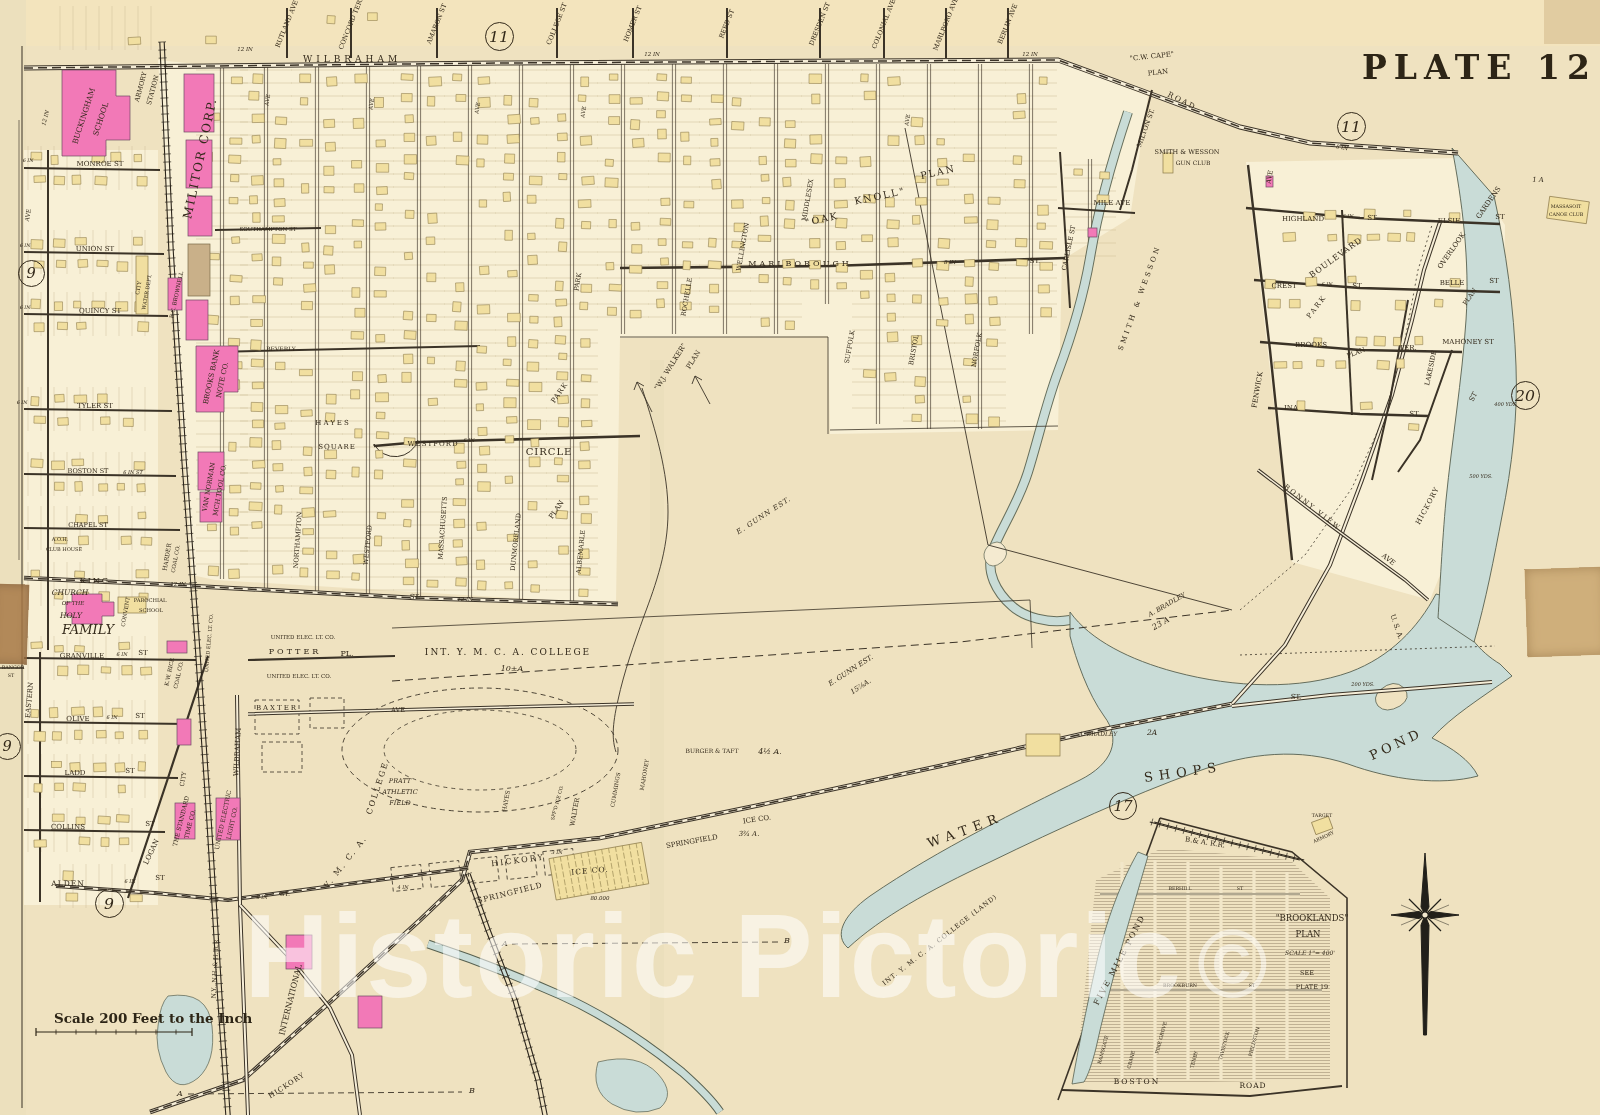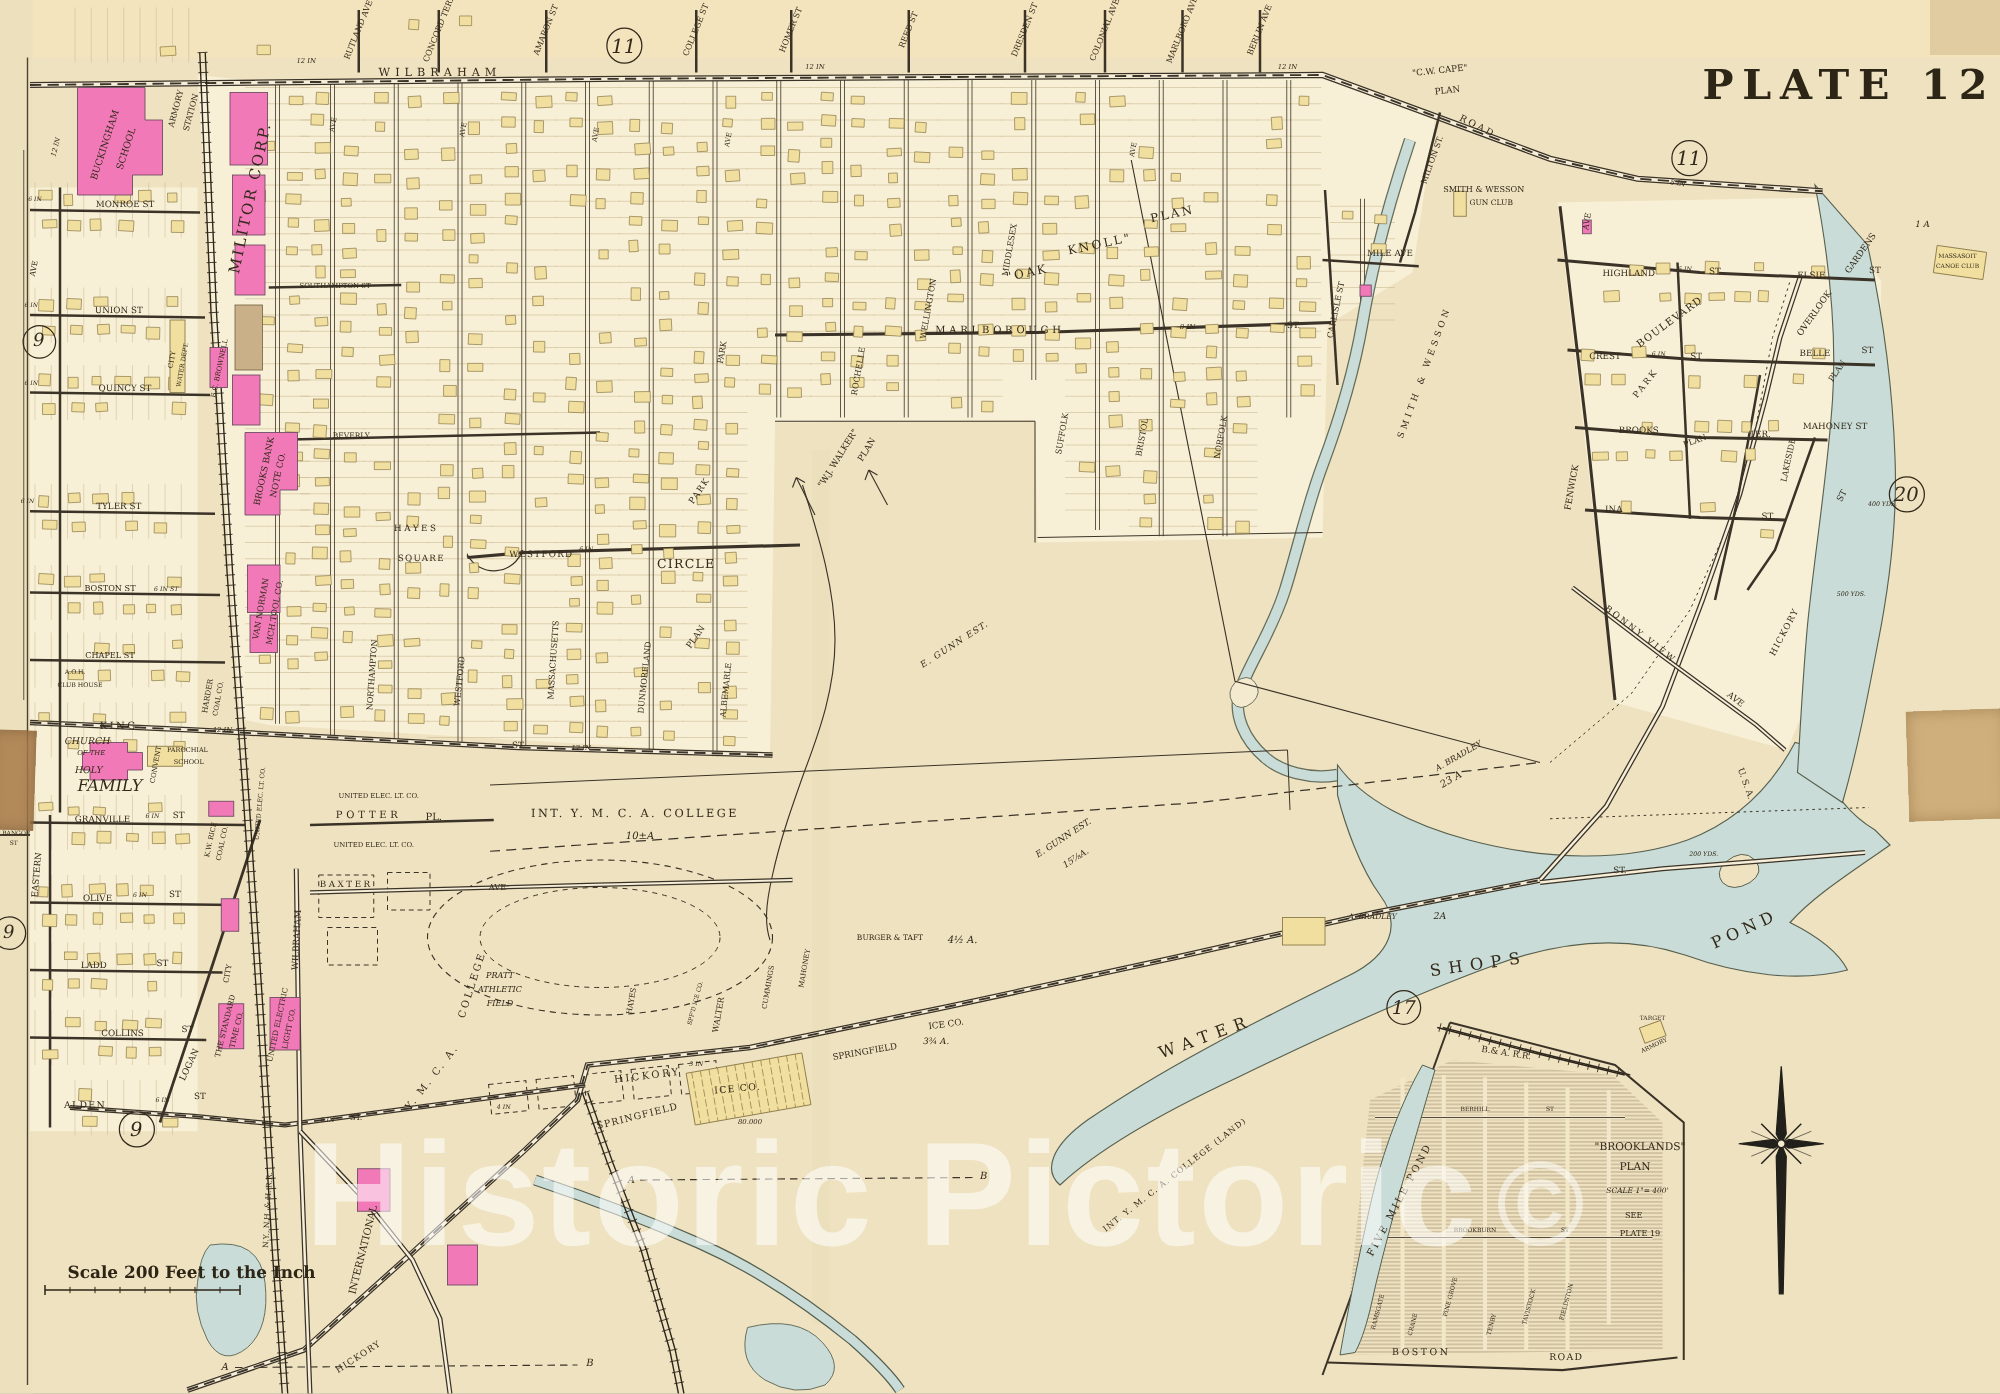--- a/index.html
+++ b/index.html
@@ -1817,21 +1817,21 @@
       <div class="lbl" style="left: 150px; top: 601px; font-size: 5.2px; transform: translate(-50%, -50%) rotate(0deg);">PAROCHIAL</div>
       <div class="lbl" style="left: 151px; top: 611px; font-size: 5.2px; transform: translate(-50%, -50%) rotate(0deg);">SCHOOL</div>
       <div class="lbl" style="left: 82px; top: 656px; font-size: 7px; transform: translate(-50%, -50%) rotate(0deg);">GRANVILLE</div>
       <div class="lbl it" style="left: 122px; top: 654px; font-size: 5px; transform: translate(-50%, -50%) rotate(0deg);">6 IN</div>
       <div class="lbl" style="left: 143px; top: 653px; font-size: 7px; transform: translate(-50%, -50%) rotate(0deg);">ST</div>
       <div class="lbl" style="left: 78px; top: 719px; font-size: 7px; transform: translate(-50%, -50%) rotate(0deg);">OLIVE</div>
       <div class="lbl it" style="left: 112px; top: 717px; font-size: 5px; transform: translate(-50%, -50%) rotate(0deg);">6 IN</div>
       <div class="lbl" style="left: 140px; top: 716px; font-size: 7px; transform: translate(-50%, -50%) rotate(0deg);">ST</div>
       <div class="lbl" style="left: 75px; top: 773px; font-size: 7px; transform: translate(-50%, -50%) rotate(0deg);">LADD</div>
       <div class="lbl" style="left: 130px; top: 771px; font-size: 7px; transform: translate(-50%, -50%) rotate(0deg);">ST</div>
-      <div class="lbl" style="left: 98px; top: 827px; font-size: 7px; transform: translate(-50%, -50%) rotate(0deg);">COLLINS</div>
+      <div class="lbl" style="left: 68px; top: 827px; font-size: 7px; transform: translate(-50%, -50%) rotate(0deg); text-decoration: underline;">COLLINS</div>
       <div class="lbl" style="left: 150px; top: 824px; font-size: 7px; transform: translate(-50%, -50%) rotate(0deg);">ST</div>
       <div class="lbl" style="left: 68px; top: 884px; font-size: 7.5px; letter-spacing: 1px; transform: translate(-50%, -50%) rotate(0deg);">ALDEN</div>
       <div class="lbl it" style="left: 130px; top: 881px; font-size: 5px; transform: translate(-50%, -50%) rotate(0deg);">6 IN</div>
       <div class="lbl" style="left: 160px; top: 878px; font-size: 7px; transform: translate(-50%, -50%) rotate(0deg);">ST</div>
       <div class="lbl" style="left: 30px; top: 700px; font-size: 7px; transform: translate(-50%, -50%) rotate(-85deg);">EASTERN</div>
       <div class="lbl" style="left: 28px; top: 215px; font-size: 6px; transform: translate(-50%, -50%) rotate(-80deg);">AVE</div>
       <div class="lbl" style="left: 13px; top: 668px; font-size: 4.8px; transform: translate(-50%, -50%) rotate(0deg);">BANGOR</div>
       <div class="lbl" style="left: 11px; top: 676px; font-size: 4.8px; transform: translate(-50%, -50%) rotate(0deg);">ST</div>
       <div class="lbl" style="left: 170px; top: 672px; font-size: 5.5px; transform: translate(-50%, -50%) rotate(-78deg);">K.W. RICE</div>
       <div class="lbl" style="left: 179px; top: 675px; font-size: 5.5px; transform: translate(-50%, -50%) rotate(-78deg);">COAL CO.</div>

